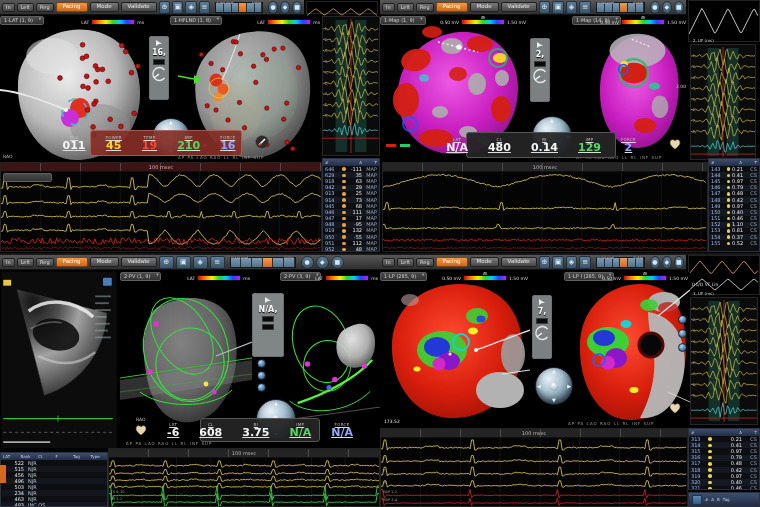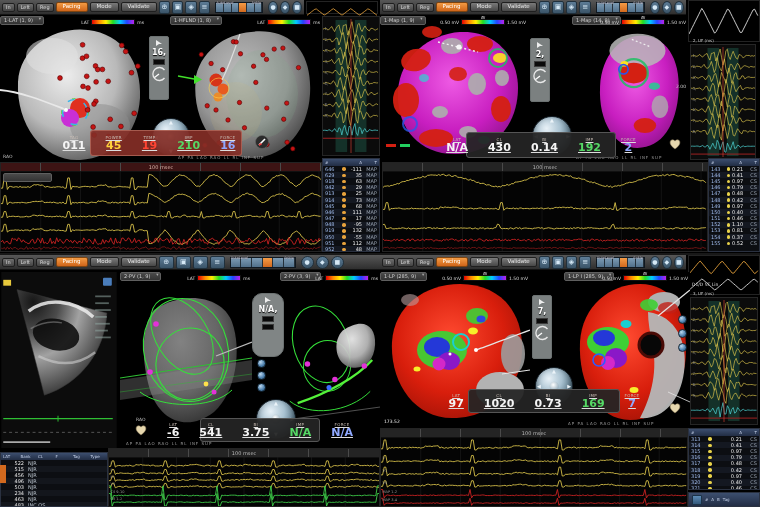--- a/index.html
+++ b/index.html
@@ -84,21 +84,21 @@
   .tdot{width:3.5px;height:3.5px;border-radius:50%;flex:none;}
   .t-val{flex:1;text-align:right;color:#ececec;}
   .t-tag{width:13px;text-align:right;color:#9aa4b2;}
   .lrow{display:flex;align-items:center;height:6px;padding:0 3px;gap:4px;}
   .lrow.alt{background:#13161c;}
   .l-val{width:20px;text-align:right;color:#e8e8e8;font-size:5px;}
   .l-tag{flex:1;color:#b9c2cc;font-size:5px;}
   .lhead{display:flex;height:7px;background:linear-gradient(#3c4e6e,#222d44);align-items:center;padding:0 2px;gap:3px;}
   .lhead span{font-size:4px;color:#c6d2ea;flex:1;}
   .hdivider{position:absolute;left:0;top:253px;width:760px;height:2px;background:#181818;}
-  .napanel{position:absolute;background:rgba(150,156,156,.85);border:1px solid #6c7272;border-radius:10px;
+  .napanel{position:absolute;background:rgba(150,156,156,.85);border:1px solid #6c7272;border-radius:2px;
            display:flex;flex-direction:column;align-items:center;padding:2px;z-index:4;}
   .accentbar{position:absolute;background:#d2691e;z-index:5;}
   .sliderlab{position:absolute;font-size:4.5px;color:#ccc;z-index:4;}
   .dotbtn{position:absolute;width:7px;height:7px;border-radius:50%;z-index:4;
           background:radial-gradient(circle at 35% 30%,#bcd8ee,#4a7dab 60%,#24445f);border:1px solid #152836;}
   .cornerbar{position:absolute;background:linear-gradient(#3c4e6e,#222d44);border:1px solid #2a3140;
              display:flex;align-items:center;gap:3px;padding:0 3px;box-sizing:border-box;}
   .cornerbar span{font-size:4px;color:#c6d2ea;}
   .cornerbar .bluesq{width:8px;height:8px;background:linear-gradient(#5d8cb6,#33587a);border:1px solid #1c3348;border-radius:1px;}
 </style>
@@ -597,29 +597,29 @@
           </svg></div>
   </div>
 
   <div class="statsbar theme-dark" style="left:86px;top:132px;width:150px;height:26px">
         <div class="stat">
           <div class="stat-l">LAT</div>
           <div class="stat-v c-w">N/A</div>
         </div>
         <div class="stat">
           <div class="stat-l">CL</div>
-          <div class="stat-v c-w">430</div>
+          <div class="stat-v c-w">480</div>
         </div>
         <div class="stat">
           <div class="stat-l">Bi</div>
           <div class="stat-v c-w">0.14</div>
         </div>
         <div class="stat">
           <div class="stat-l">Imp</div>
-          <div class="stat-v c-g">192</div>
+          <div class="stat-v c-g">129</div>
         </div>
         <div class="stat">
           <div class="stat-l">Force</div>
           <div class="stat-v c-b">2</div>
         </div>
       </div>
 
   <div class="strip" style="left:2px;top:162px;width:326px;height:90px">
     <div class="strip-head"><span>100 msec</span></div>
     <div class="wavebox"><svg viewBox="0 0 326 81" preserveAspectRatio="none" width="100%" height="100%">
@@ -853,21 +853,21 @@
     </div>
   </div>
 
   <div class="statsbar theme-dark" style="left:200px;top:163px;width:120px;height:24px">
         <div class="stat">
           <div class="stat-l">LAT</div>
           <div class="stat-v c-w">-6</div>
         </div>
         <div class="stat">
           <div class="stat-l">CL</div>
-          <div class="stat-v c-w">541</div>
+          <div class="stat-v c-w">608</div>
         </div>
         <div class="stat">
           <div class="stat-l">Bi</div>
           <div class="stat-v c-w">3.75</div>
         </div>
         <div class="stat">
           <div class="stat-l">Imp</div>
           <div class="stat-v c-g">N/A</div>
         </div>
         <div class="stat">
@@ -1086,42 +1086,20 @@
             <text x="1.5" y="89.5" font-size="4" fill="#8a8a8a">8,</text>
             <path d="M0,98.8 L1.5,98.6 L3,98.8 L4.5,99.4 L6,99.6 L7.5,99.4 L9,98.6 L10.5,98.6 L12,98.5 L13.5,100.8 L15,101.9 L16.5,99.2 L18,95.8 L19.5,99.4 L21,102.0 L22.5,101.0 L24,93.9 L25.5,91.8 L27,98.8 L28.5,103.8 L30,98.0 L31.5,93.1 L33,96.8 L34.5,104.1 L36,107.0 L37.5,94.4 L39,91.1 L40.5,100.9 L42,103.2 L43.5,99.3 L45,97.0 L46.5,96.8 L48,99.9 L49.5,102.5 L51,98.6 L52.5,97.2 L54,98.6 L55.5,99.2 L57,100.5 L58.5,99.3 L60,98.6 L61.5,99.3 L63,98.7 L64.5,98.9 L66,99.1 L67.5,99.2 " fill="none" stroke="#d9c24a" stroke-width="0.7"></path>
             <text x="1.5" y="100.5" font-size="4" fill="#8a8a8a">9,</text>
             <path d="M0,114.0 L1.5,114.0 L3,114.0 L4.5,114.1 L6,113.9 L7.5,114.0 L9,114.3 L10.5,113.9 L12,113.4 L13.5,114.1 L15,114.6 L16.5,112.5 L18,113.5 L19.5,115.9 L21,114.0 L22.5,111.8 L24,114.9 L25.5,117.7 L27,112.0 L28.5,110.8 L30,121.0 L31.5,112.4 L33,106.3 L34.5,118.0 L36,117.8 L37.5,109.4 L39,112.1 L40.5,117.9 L42,113.1 L43.5,111.3 L45,117.0 L46.5,115.9 L48,111.3 L49.5,113.1 L51,115.1 L52.5,113.7 L54,113.1 L55.5,114.2 L57,114.2 L58.5,113.7 L60,113.9 L61.5,114.1 L63,113.9 L64.5,114.0 L66,114.0 L67.5,114.0 " fill="none" stroke="#49c7c7" stroke-width="0.8"></path>
             <line x1="0" x2="68" y1="122" y2="122" stroke="#a22222" stroke-width="1"></line>
             <line x1="34" x2="34" y1="2" y2="126" stroke="rgba(210,60,50,0.85)" stroke-width="0.8"></line>
           </svg></div>
   </div>
   <div class="tinytext" style="left:312px;top:28px;color:#ddd">D1/D ST Lin</div>
 
-  <div class="statsbar theme-dark" style="left:88px;top:134px;width:152px;height:24px">
-        <div class="stat">
-          <div class="stat-l">LAT</div>
-          <div class="stat-v c-w">97</div>
-        </div>
-        <div class="stat">
-          <div class="stat-l">CL</div>
-          <div class="stat-v c-w">1020</div>
-        </div>
-        <div class="stat">
-          <div class="stat-l">Bi</div>
-          <div class="stat-v c-w">0.73</div>
-        </div>
-        <div class="stat">
-          <div class="stat-l">Imp</div>
-          <div class="stat-v c-g">169</div>
-        </div>
-        <div class="stat">
-          <div class="stat-l">Force</div>
-          <div class="stat-v c-b">7</div>
-        </div>
-      </div>
 
   <div class="strip" style="left:0;top:173px;width:308px;height:79px">
     <div class="strip-head"><span>100 msec</span></div>
     <div class="wavebox"><svg viewBox="0 0 308 71" preserveAspectRatio="none" width="100%" height="100%">
             <line x1="40" x2="40" y1="0" y2="71" stroke="#1e1e1e" stroke-width="0.6"></line>
             <line x1="80" x2="80" y1="0" y2="71" stroke="#1e1e1e" stroke-width="0.6"></line>
             <line x1="120" x2="120" y1="0" y2="71" stroke="#1e1e1e" stroke-width="0.6"></line>
             <line x1="160" x2="160" y1="0" y2="71" stroke="#1e1e1e" stroke-width="0.6"></line>
             <line x1="200" x2="200" y1="0" y2="71" stroke="#1e1e1e" stroke-width="0.6"></line>
             <line x1="240" x2="240" y1="0" y2="71" stroke="#1e1e1e" stroke-width="0.6"></line>

